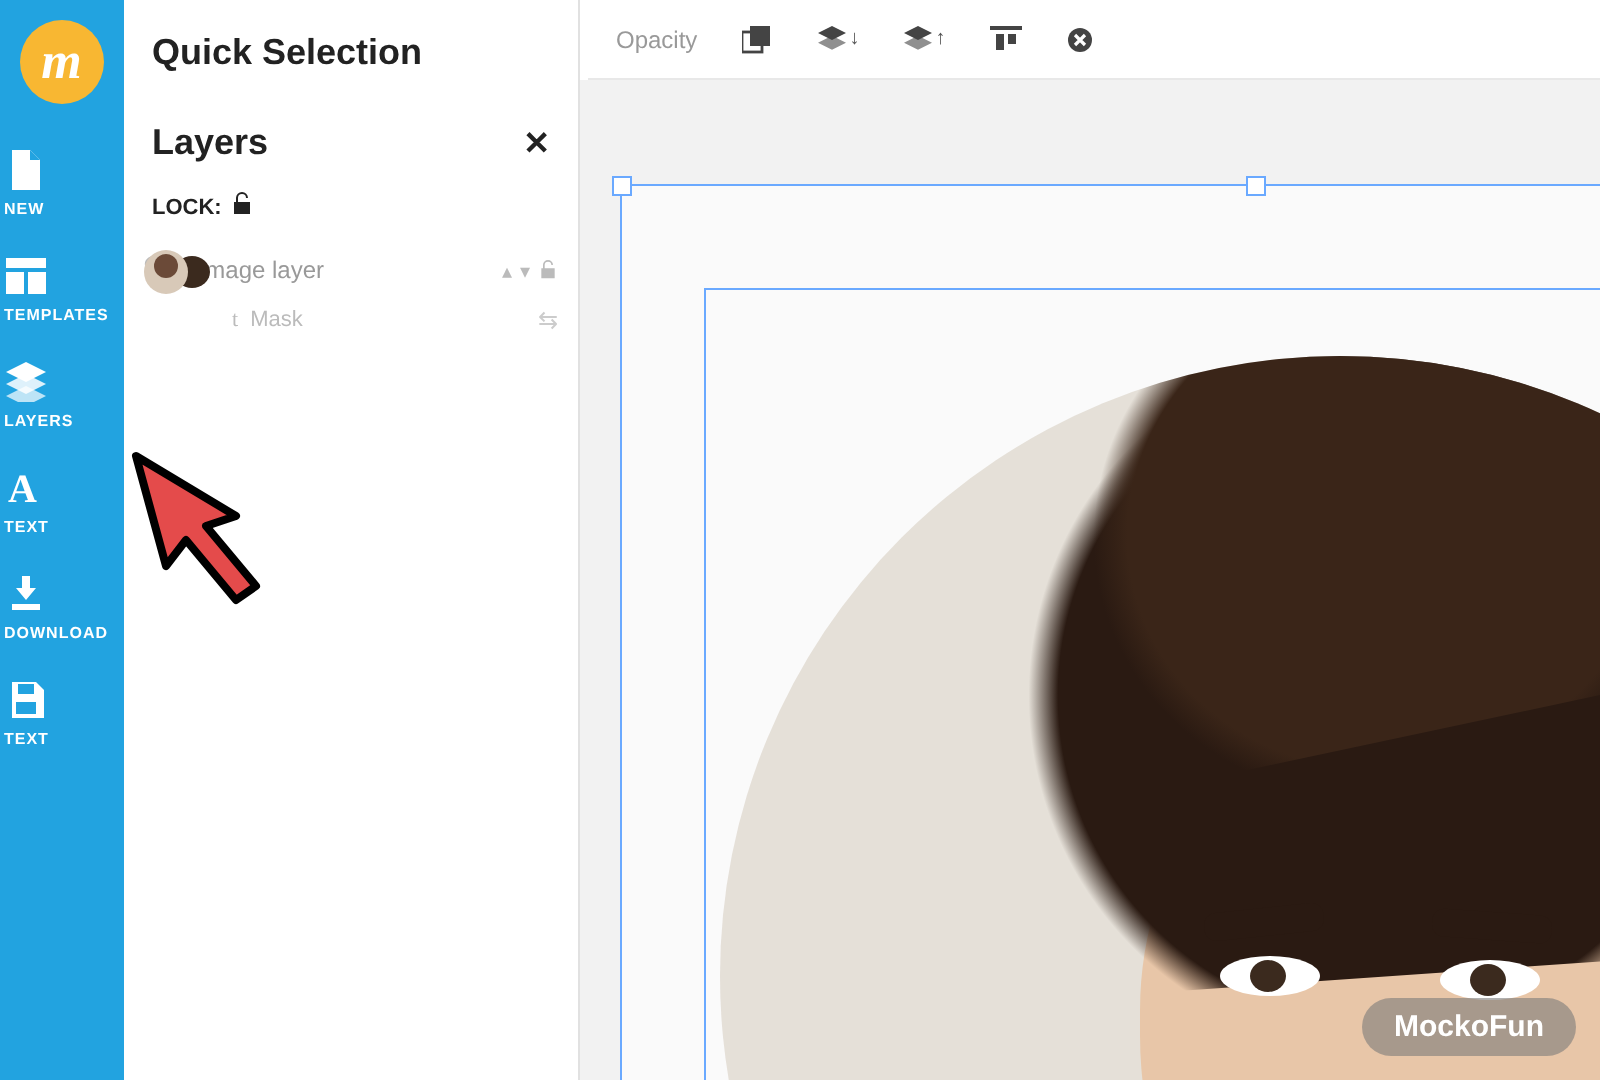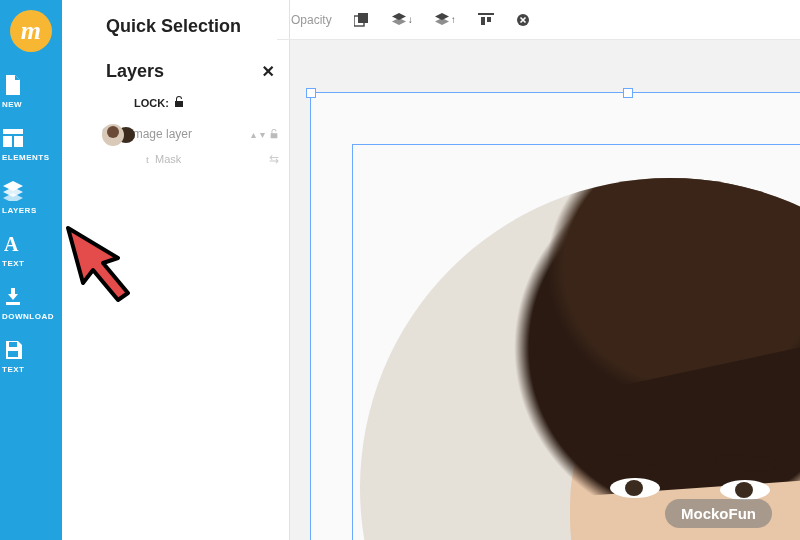--- a/index.html
+++ b/index.html
@@ -19,40 +19,40 @@
   .tool-item {
     display: flex; flex-direction: column; align-items: flex-start; justify-content: center;
     width: 58px; padding: 8px 0 10px; cursor: pointer;
   }
   .tool-item .ticon { width: 22px; height: 22px; display:flex; align-items:center; justify-content:center; margin-bottom: 4px; }
   .tool-item span { font-size: 8px; font-weight: bold; }
 
   
   .panel {
     position: absolute; left: 62px; top: 0; width: 228px; height: 540px;
-    background: #fff; border-right: 1px solid #e1e1e1; padding-left: 30px;
+    background: #fff; border-right: 1px solid #e1e1e1;
   }
   .panel h1 { font-size: 18px; font-weight: bold; padding: 16px 14px 14px; color: #222; }
   .panel h2 { font-size: 18px; font-weight: bold; padding: 10px 14px 14px; color: #222; display:flex; justify-content:space-between; align-items:center;}
   .panel .close { font-size: 16px; font-weight: bold; cursor:pointer; }
-  .lockrow { padding: 0 14px 10px; font-size: 11px; font-weight:bold; color:#222; display:flex; align-items:center; gap:4px;margin-left:28px;}
+  .lockrow { padding: 0 14px 10px; font-size: 11px; font-weight:bold; color:#222; display:flex; align-items:center; gap:4px;}
   .layer-list { padding: 0 10px; }
   .layer-row { display:flex; align-items:center; gap:6px; padding: 4px 0; font-size:12px; color:#999; }
   .layer-row .eye { width:16px; color:#bbb; }
   .layer-row .thumb { width:22px; height:22px; border-radius:50%; background:#d8c9b8; display:inline-block; overflow:hidden; position:relative;}
   .layer-row .thumb::after{content:"";position:absolute;left:5px;top:2px;width:12px;height:12px;border-radius:50%;background:#6b4a38;}
   .layer-row .lname { flex:1; line-height:1.1; }
   .layer-row .controls { display:flex; gap:4px; color:#bbb; font-size:10px;}
   .layer-sub { display:flex; align-items:center; gap:6px; padding: 2px 0 2px 44px; font-size:11px; color:#bbb;}
   .layer-sub .t-icon { font-family: serif; font-size:11px;}
   .layer-sub .ctrl { margin-left:auto; color:#ccc; font-size:12px;}
 
   
   .topbar {
-    position: absolute; left: 277px; top: 0; right: 0; height: 40px;
+    position: absolute; left: 294px; top: 0; right: 0; height: 40px;
     border-bottom: 1px solid #e8e8e8; display:flex; align-items:center; padding: 0 14px; gap: 22px;
     color:#999; font-size:12px;
   }
   .topbar .tb-icon { color:#555; cursor:pointer; display:flex; align-items:center; gap:2px;}
 
   
   .canvas-pane {
     position:absolute; left:290px; top:40px; right:0; bottom:0; background:#f2f2f2;
     overflow:hidden;
   }
@@ -90,21 +90,21 @@
   .eye { position:absolute; width:50px; height:20px; background:#fff; border-radius:50%; }
   .eye::after{content:"";position:absolute;left:15px;top:2px;width:18px;height:16px;border-radius:50%;background:#3b2a1e;}
   .eyeL { left:250px; top:300px;}
   .eyeR { left:360px; top:302px;}
   .brow { position:absolute; width:60px; height:14px; background:#2a1a12; border-radius:6px;}
   .browL { left:242px; top:276px; transform:rotate(-6deg);}
   .browR { left:356px; top:278px; transform:rotate(4deg);}
 
   
   .watermark {
-    position:absolute; right:28px; bottom:12px; background:rgba(120,120,120,0.58);
+    position:absolute; right:12px; bottom:12px; background:rgba(120,120,120,0.58);
     color:#fff; padding:6px 16px; border-radius:18px; font-size:15px; font-weight:600;
   }
 
   
   .pointer-arrow { position:absolute; left:58px; top:218px; pointer-events:none; }
 </style>
 </head>
 <body>
 
 <div class="toolbar">
@@ -121,21 +121,21 @@
   </div>
 
   <div class="tool-item">
     <div class="ticon">
       <svg width="20" height="18" viewBox="0 0 20 18">
           <rect fill="#fff" x="0" y="0" width="20" height="5"></rect>
           <rect fill="#fff" x="0" y="7" width="9" height="11"></rect>
           <rect fill="#fff" x="11" y="7" width="9" height="11"></rect>
         </svg>
     </div>
-    <span>ELEMENTS</span>
+    <span>TEMPLATES</span>
   </div>
 
 
   <div class="tool-item">
     <div class="ticon">
       <svg width="20" height="20" viewBox="0 0 20 20">
           <polygon fill="#fff" points="10,0 20,5 10,10 0,5"></polygon>
           <polygon fill="#fff" opacity="0.85" points="10,6 20,11 10,16 0,11"></polygon>
           <polygon fill="#fff" opacity="0.7" points="10,12 20,17 10,22 0,17"></polygon>
         </svg>

